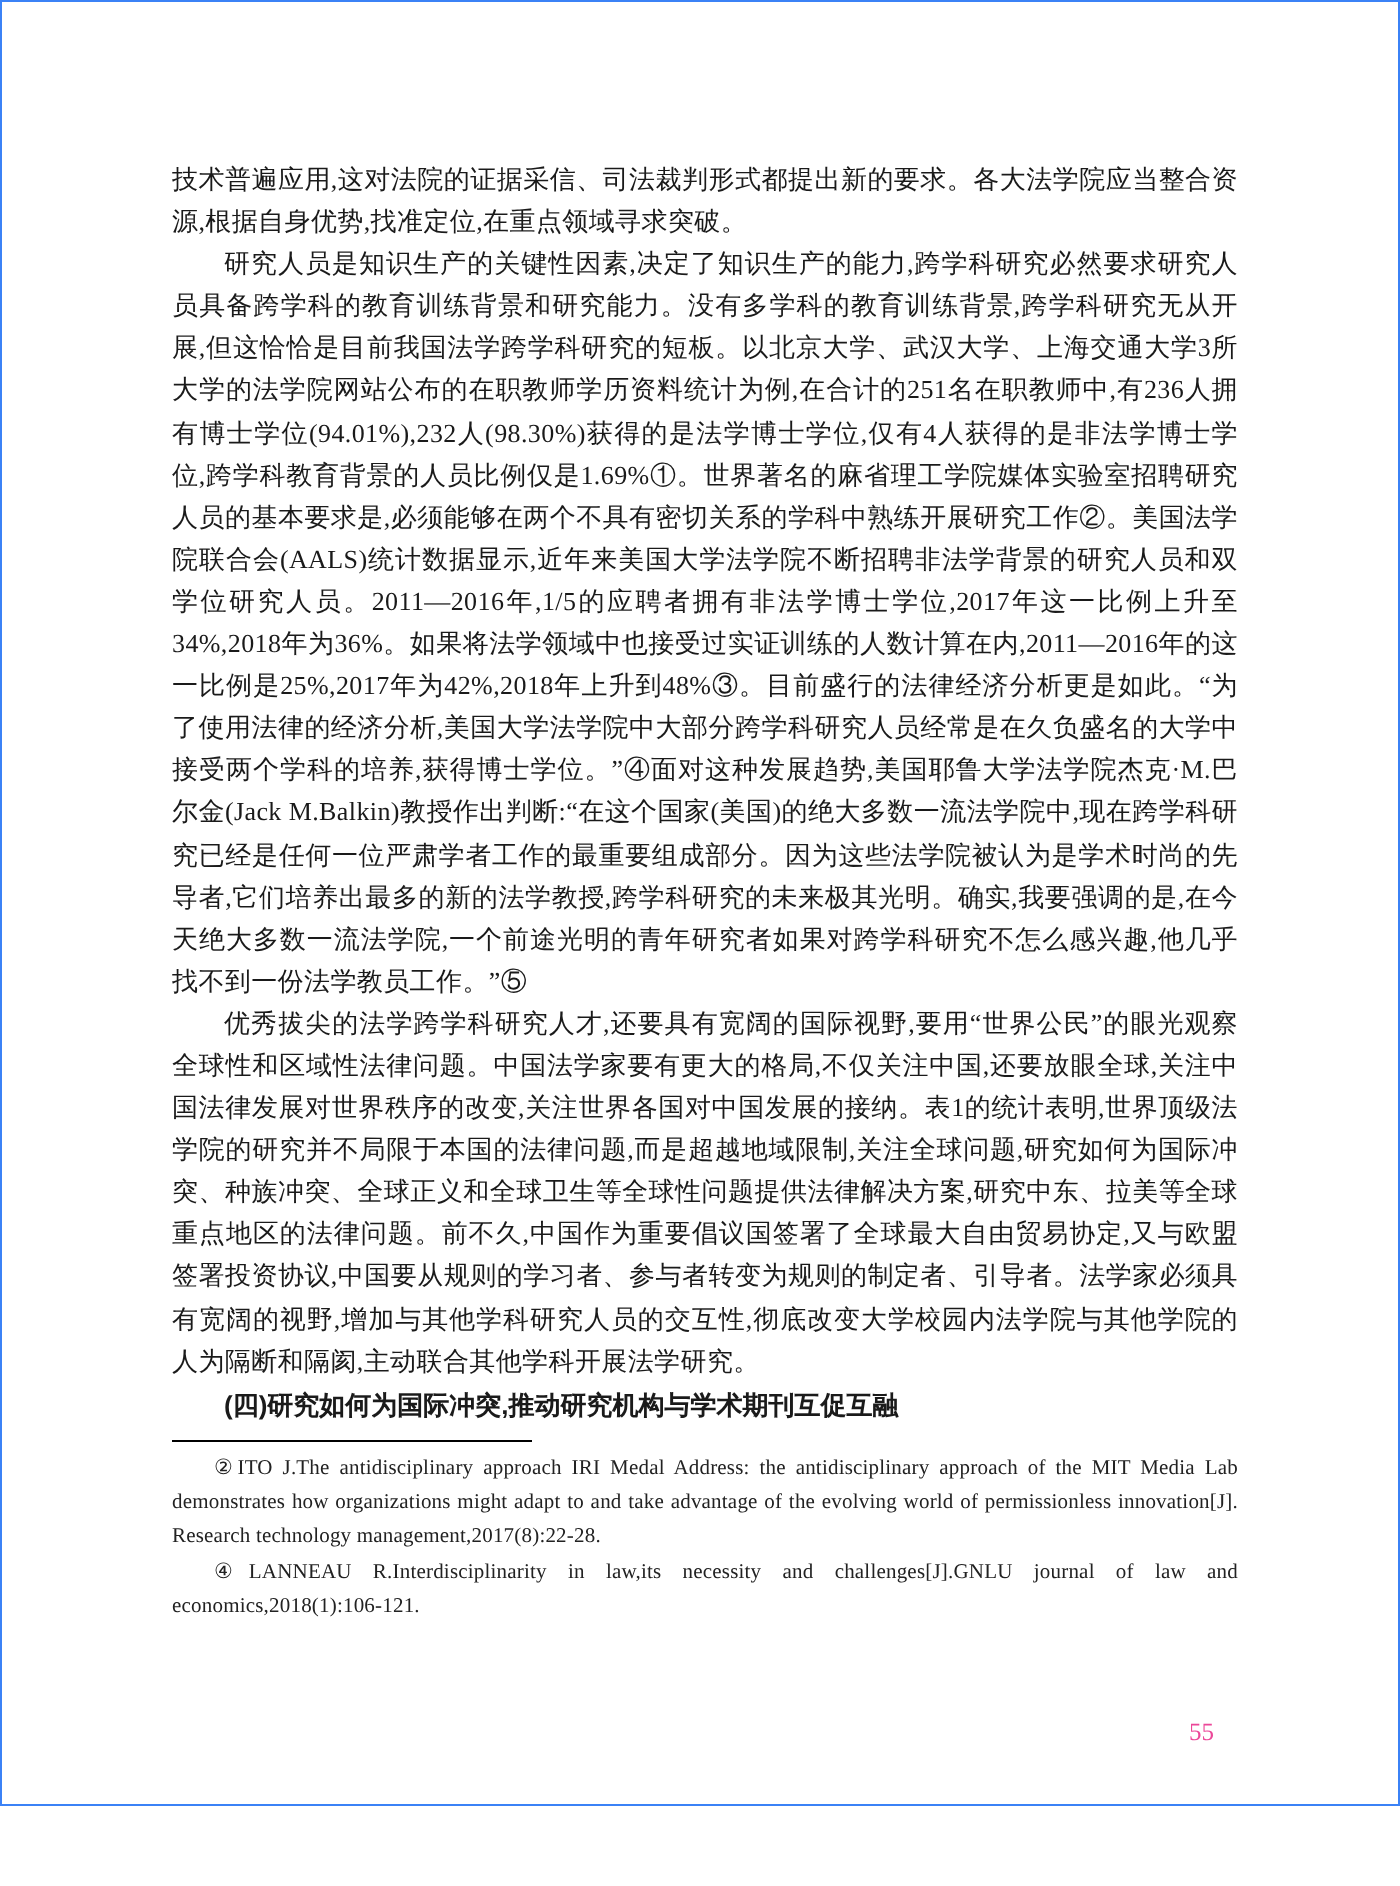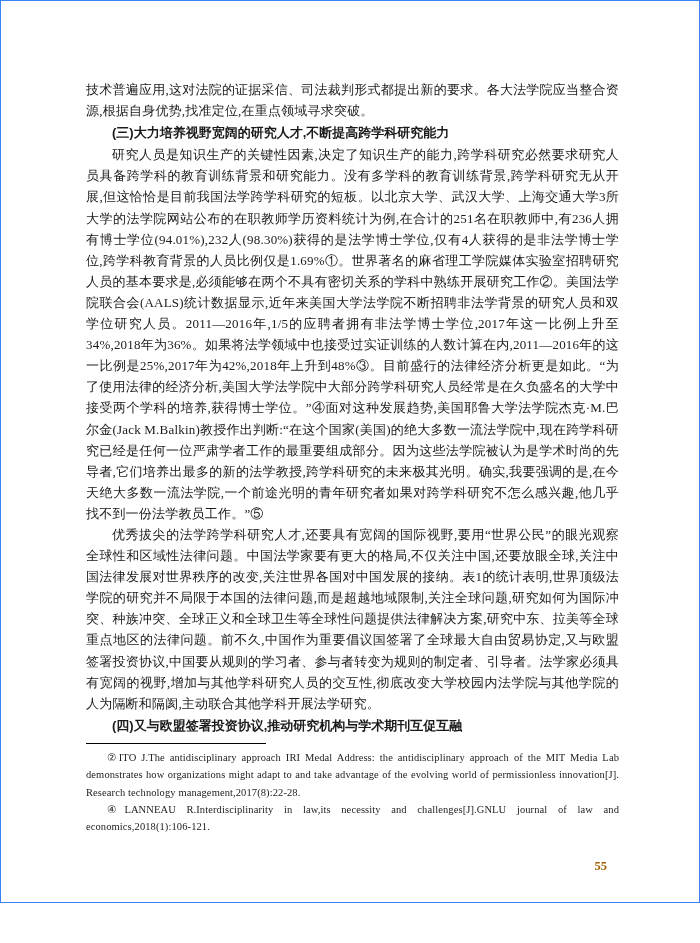--- a/index.html
+++ b/index.html
@@ -51,38 +51,36 @@
     text-indent: 2em;
     letter-spacing: 0.1px;
     color: #222222;
   }
   .page-number {
     position: absolute;
     top: 858px;
     right: 92px;
     font-size: 12.5px;
     font-family: "Liberation Serif", "DejaVu Serif", serif;
-    color: #a16207;
-    font-weight: bold;
+    color: #ec4899;
   }
 </style>
 </head>
 <body>
 
 <div class="page">
 
   <p class="body-text">技术普遍应用,这对法院的证据采信、司法裁判形式都提出新的要求。各大法学院应当整合资源,根据自身优势,找准定位,在重点领域寻求突破。</p>
 
-  <h3 class="section-heading">(三)大力培养视野宽阔的研究人才,不断提高跨学科研究能力</h3>
 
   <p class="body-text indent">研究人员是知识生产的关键性因素,决定了知识生产的能力,跨学科研究必然要求研究人员具备跨学科的教育训练背景和研究能力。没有多学科的教育训练背景,跨学科研究无从开展,但这恰恰是目前我国法学跨学科研究的短板。以北京大学、武汉大学、上海交通大学3所大学的法学院网站公布的在职教师学历资料统计为例,在合计的251名在职教师中,有236人拥有博士学位(94.01%),232人(98.30%)获得的是法学博士学位,仅有4人获得的是非法学博士学位,跨学科教育背景的人员比例仅是1.69%①。世界著名的麻省理工学院媒体实验室招聘研究人员的基本要求是,必须能够在两个不具有密切关系的学科中熟练开展研究工作②。美国法学院联合会(AALS)统计数据显示,近年来美国大学法学院不断招聘非法学背景的研究人员和双学位研究人员。2011—2016年,1/5的应聘者拥有非法学博士学位,2017年这一比例上升至34%,2018年为36%。如果将法学领域中也接受过实证训练的人数计算在内,2011—2016年的这一比例是25%,2017年为42%,2018年上升到48%③。目前盛行的法律经济分析更是如此。“为了使用法律的经济分析,美国大学法学院中大部分跨学科研究人员经常是在久负盛名的大学中接受两个学科的培养,获得博士学位。”④面对这种发展趋势,美国耶鲁大学法学院杰克·M.巴尔金(Jack M.Balkin)教授作出判断:“在这个国家(美国)的绝大多数一流法学院中,现在跨学科研究已经是任何一位严肃学者工作的最重要组成部分。因为这些法学院被认为是学术时尚的先导者,它们培养出最多的新的法学教授,跨学科研究的未来极其光明。确实,我要强调的是,在今天绝大多数一流法学院,一个前途光明的青年研究者如果对跨学科研究不怎么感兴趣,他几乎找不到一份法学教员工作。”⑤</p>
 
   <p class="body-text indent">优秀拔尖的法学跨学科研究人才,还要具有宽阔的国际视野,要用“世界公民”的眼光观察全球性和区域性法律问题。中国法学家要有更大的格局,不仅关注中国,还要放眼全球,关注中国法律发展对世界秩序的改变,关注世界各国对中国发展的接纳。表1的统计表明,世界顶级法学院的研究并不局限于本国的法律问题,而是超越地域限制,关注全球问题,研究如何为国际冲突、种族冲突、全球正义和全球卫生等全球性问题提供法律解决方案,研究中东、拉美等全球重点地区的法律问题。前不久,中国作为重要倡议国签署了全球最大自由贸易协定,又与欧盟签署投资协议,中国要从规则的学习者、参与者转变为规则的制定者、引导者。法学家必须具有宽阔的视野,增加与其他学科研究人员的交互性,彻底改变大学校园内法学院与其他学院的人为隔断和隔阂,主动联合其他学科开展法学研究。</p>
 
-  <h3 class="section-heading">(四)又与欧盟签署投资协议,推动研究机构与学术期刊互促互融</h3>
+  <h3 class="section-heading">(四)研究如何为国际冲突,推动研究机构与学术期刊互促互融</h3>
 
 
   <div class="footnote-separator"></div>
 
   <div>
     <p class="footnote">②ITO J.The antidisciplinary approach IRI Medal Address: the antidisciplinary approach of the MIT Media Lab demonstrates how organizations might adapt to and take advantage of the evolving world of permissionless innovation[J]. Research technology management,2017(8):22-28.</p>
     <p class="footnote">④LANNEAU R.Interdisciplinarity in law,its necessity and challenges[J].GNLU journal of law and economics,2018(1):106-121.</p>
 
   </div>
 

